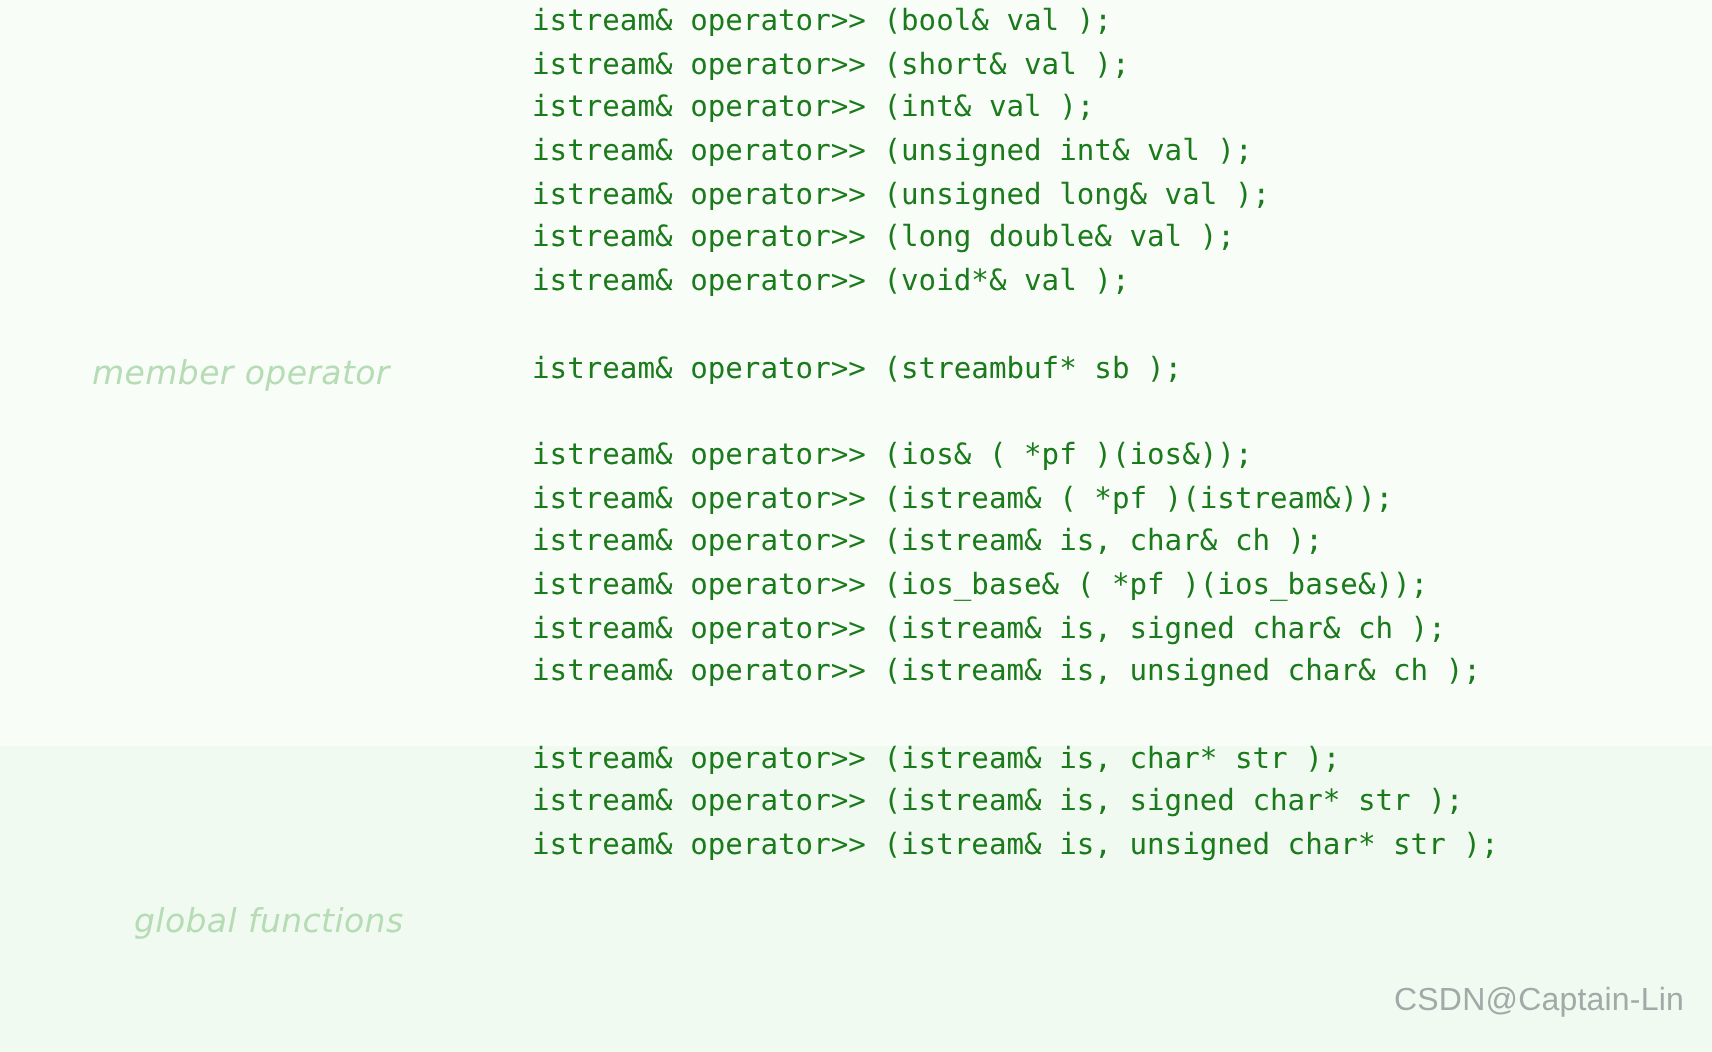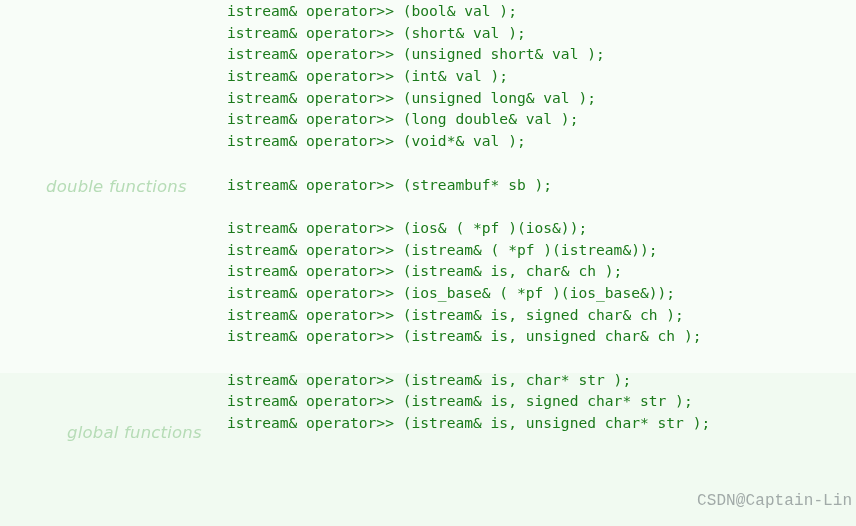--- a/index.html
+++ b/index.html
@@ -43,84 +43,85 @@
     width: 629px;
   }
   .code-line {
     height: 21.7px;
     line-height: 21.7px;
     font-family: "DejaVu Sans Mono", monospace;
     font-size: 14.6px;
     color: #1b7a1b;
     white-space: pre;
     letter-spacing: 0px;
+    margin-left: 39px;
   }
   .code-line.blank {
     color: transparent;
   }
   
   .side-label {
     position: absolute;
     font-family: "DejaVu Sans", sans-serif;
     font-style: italic;
     font-size: 16.5px;
     color: #b6dcb6;
     white-space: nowrap;
     letter-spacing: 0.2px;
   }
   #label-member {
     left: 46px;
     top: 177px;
   }
   #label-global {
     left: 67px;
-    top: 423px;
+    top: 451px;
   }
   
   #watermark {
     position: absolute;
     left: 697px;
     top: 492px;
-    font-family: Liberation Mono, monospace;
+    font-family: Liberation Sans, sans-serif;
     font-size: 16px;
     color: rgba(130, 138, 140, 0.72);
     white-space: nowrap;
     letter-spacing: 0.1px;
   }
 </style>
 </head>
 <body>
 
 <div id="page">
 
   <div class="band" id="band-member"></div>
   <div class="band" id="band-global"></div>
 
   <div id="code-column">
       <div class="code-line">istream&amp; operator&gt;&gt; (bool&amp; val );</div>
       <div class="code-line">istream&amp; operator&gt;&gt; (short&amp; val );</div>
-      <div class="code-line">istream&amp; operator&gt;&gt; (unsigned short&amp; val );</div>
       <div class="code-line">istream&amp; operator&gt;&gt; (int&amp; val );</div>
+      <div class="code-line">istream&amp; operator&gt;&gt; (unsigned int&amp; val );</div>
       <div class="code-line">istream&amp; operator&gt;&gt; (unsigned long&amp; val );</div>
       <div class="code-line">istream&amp; operator&gt;&gt; (long double&amp; val );</div>
       <div class="code-line">istream&amp; operator&gt;&gt; (void*&amp; val );</div>
       <div class="code-line blank"></div>
       <div class="code-line">istream&amp; operator&gt;&gt; (streambuf* sb );</div>
       <div class="code-line blank"></div>
       <div class="code-line">istream&amp; operator&gt;&gt; (ios&amp; ( *pf )(ios&amp;));</div>
       <div class="code-line">istream&amp; operator&gt;&gt; (istream&amp; ( *pf )(istream&amp;));</div>
       <div class="code-line">istream&amp; operator&gt;&gt; (istream&amp; is, char&amp; ch );</div>
       <div class="code-line">istream&amp; operator&gt;&gt; (ios_base&amp; ( *pf )(ios_base&amp;));</div>
       <div class="code-line">istream&amp; operator&gt;&gt; (istream&amp; is, signed char&amp; ch );</div>
       <div class="code-line">istream&amp; operator&gt;&gt; (istream&amp; is, unsigned char&amp; ch );</div>
       <div class="code-line blank"></div>
       <div class="code-line">istream&amp; operator&gt;&gt; (istream&amp; is, char* str );</div>
       <div class="code-line">istream&amp; operator&gt;&gt; (istream&amp; is, signed char* str );</div>
       <div class="code-line">istream&amp; operator&gt;&gt; (istream&amp; is, unsigned char* str );</div>
     </div>
 
-  <div class="side-label" id="label-member">double functions</div>
+  <div class="side-label" id="label-member">member operator</div>
 
   <div class="side-label" id="label-global">global functions</div>
 
   <div id="watermark">CSDN@Captain-Lin</div>
 
 </div>
 
 </body></html>

